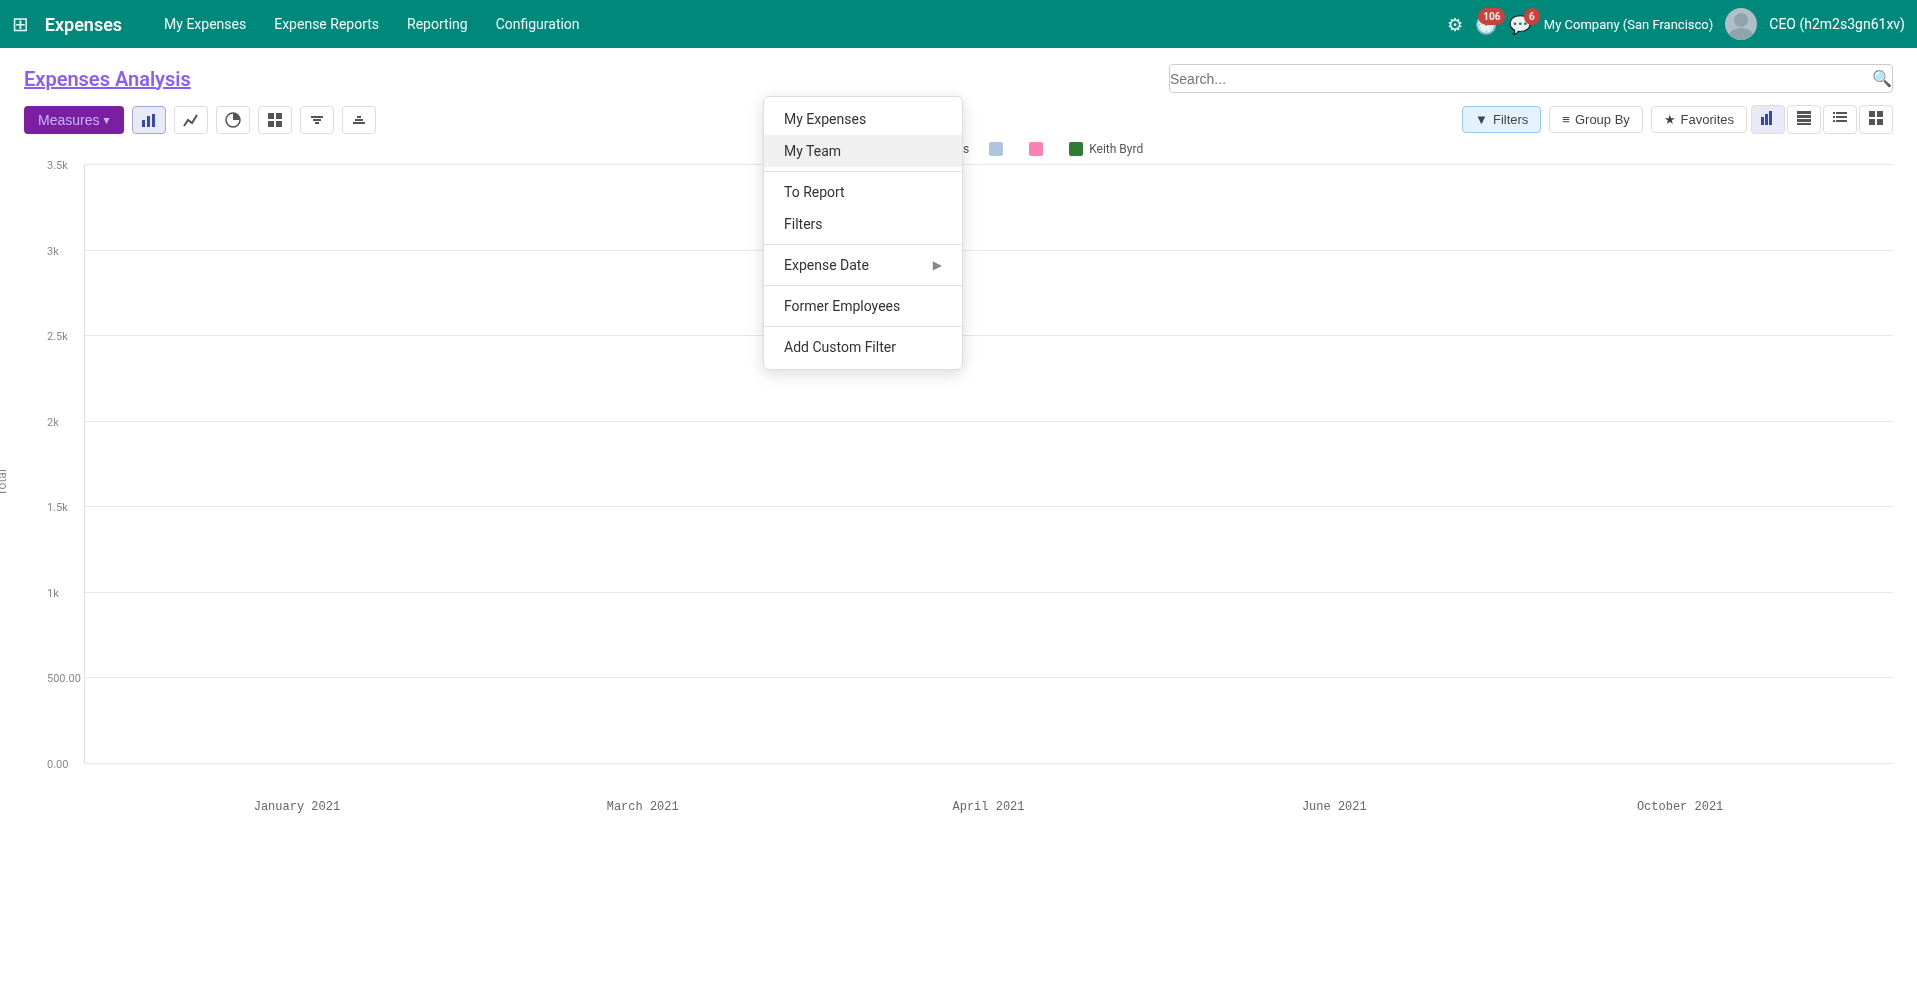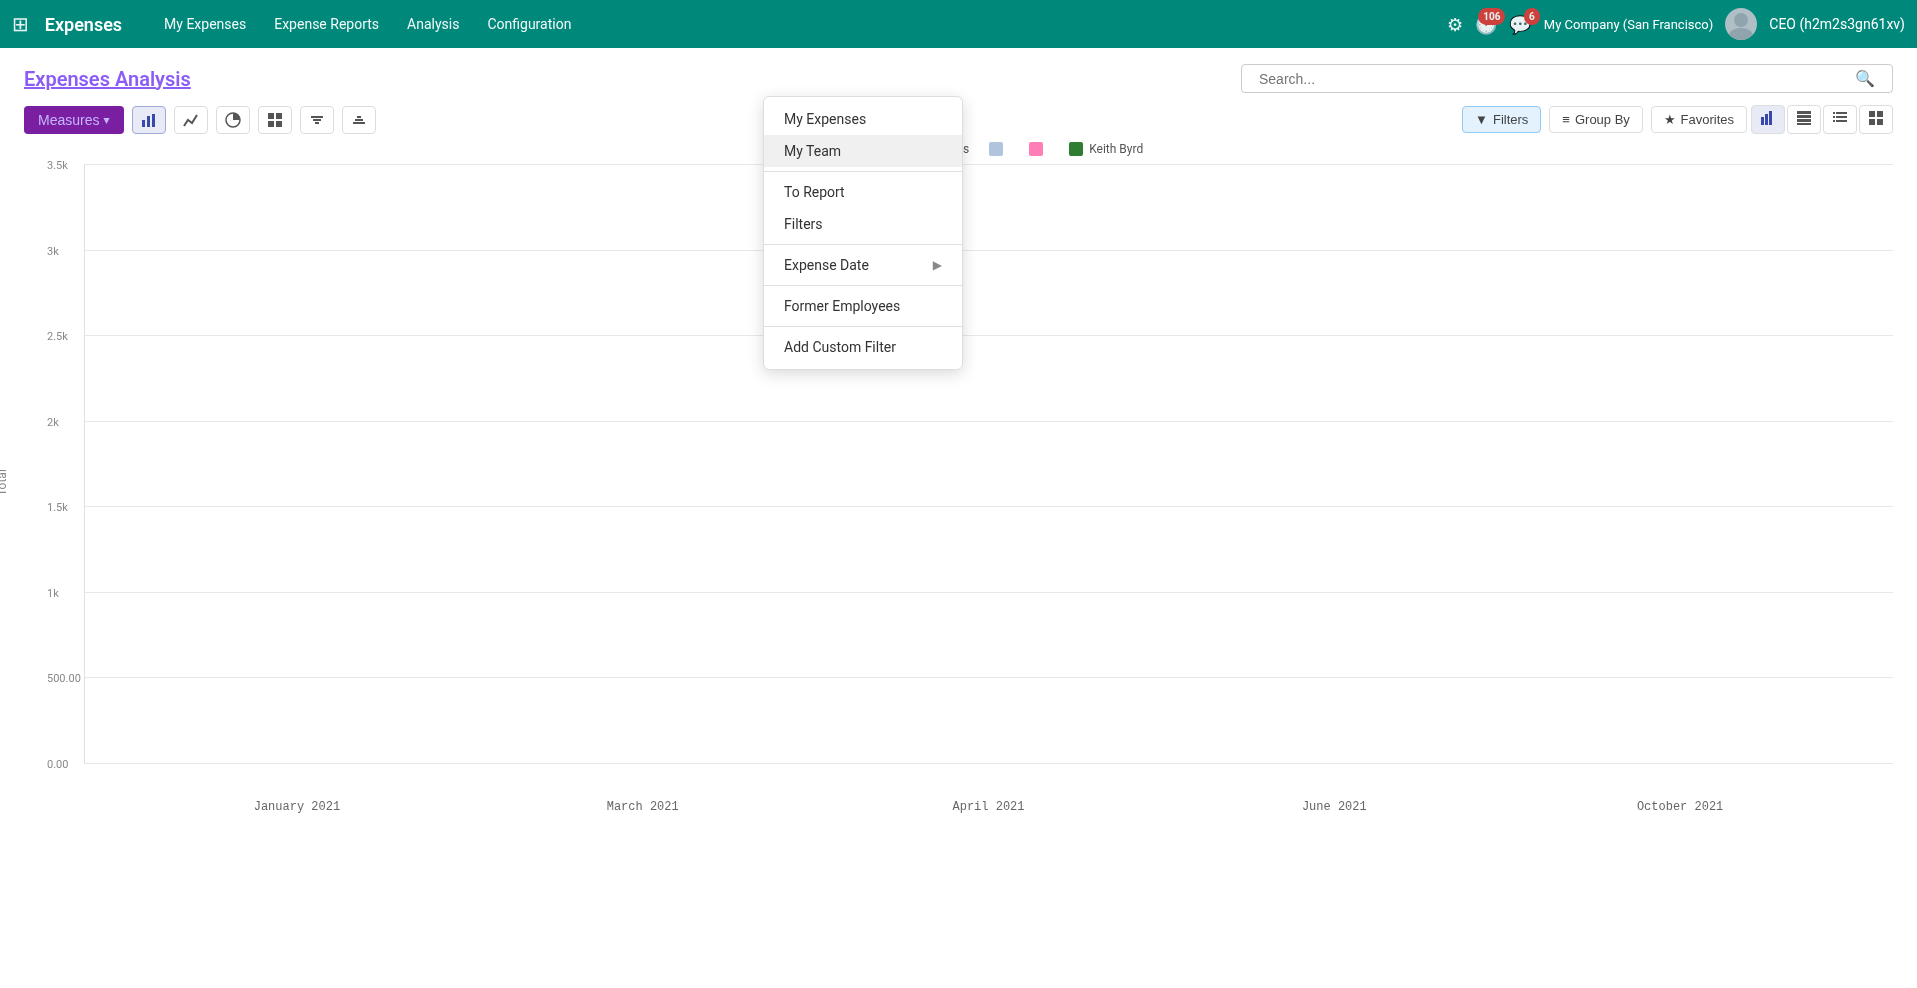--- a/index.html
+++ b/index.html
@@ -27,21 +27,21 @@
     .nav-user { font-size: 14px; }
 
     
     .page { padding: 16px 24px; }
 
     
     .page-title-row { display: flex; align-items: center; justify-content: space-between; margin-bottom: 12px; }
     .page-title { font-size: 20px; font-weight: 600; color: #8b5cf6; text-decoration: underline; }
 
     
-    .search-bar { display: flex; align-items: center; border: 1px solid #ccc; border-radius: 4px; padding: 4px 17px; width: 652px; background: #fff; }
+    .search-bar { display: flex; align-items: center; border: 1px solid #ccc; border-radius: 4px; padding: 4px 0; width: 724px; background: #fff; }
     .search-bar input { border: none; outline: none; flex: 1; font-size: 14px; }
     .search-icon { color: #888; font-size: 16px; cursor: pointer; }
 
     
     .toolbar { display: flex; align-items: center; justify-content: space-between; margin-bottom: 8px; }
     .toolbar-left { display: flex; align-items: center; gap: 8px; }
     .toolbar-right { display: flex; align-items: center; gap: 4px; }
 
     .btn-measures {
       background: #7b1fa2;
@@ -204,21 +204,21 @@
   </style>
 </head>
 <body>
 
 <nav class="top-nav">
   <span class="top-nav-app-grid">⊞</span>
   <span class="top-nav-title">Expenses</span>
   <div class="top-nav-links">
     <a class="top-nav-link">My Expenses</a>
     <a class="top-nav-link">Expense Reports</a>
-    <a class="top-nav-link">Analysis</a>
+    <a class="top-nav-link">Reporting</a>
     <a class="top-nav-link">Configuration</a>
   </div>
   <div class="top-nav-right">
     <span class="nav-icon">⚙</span>
     <span class="nav-icon" style="position:relative;">
       🕐
       <span class="badge">106</span>
     </span>
     <span class="nav-icon" style="position:relative;">
       💬

